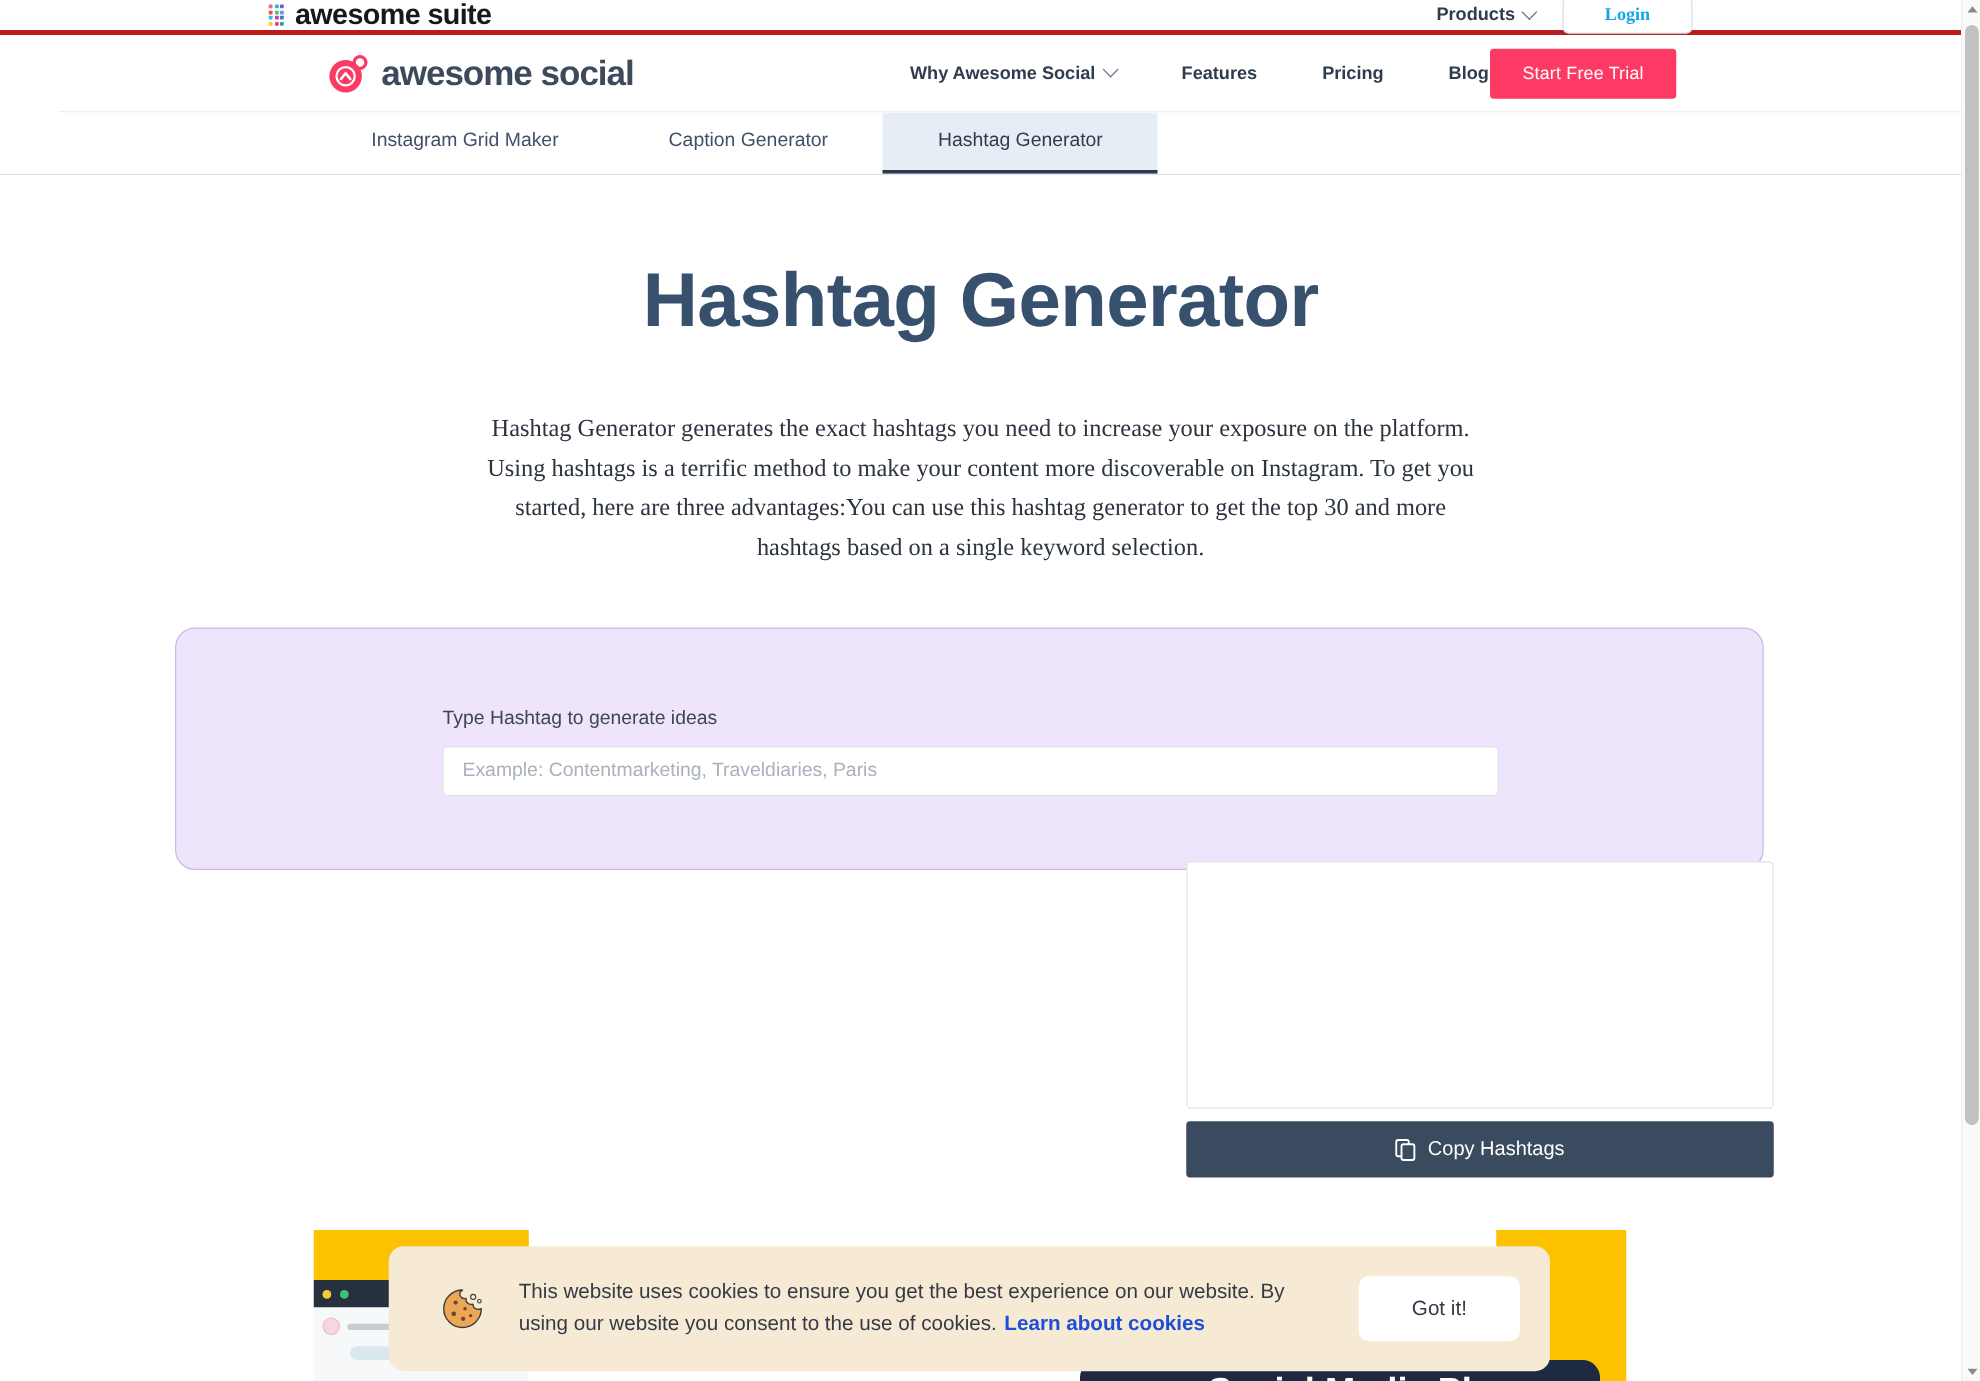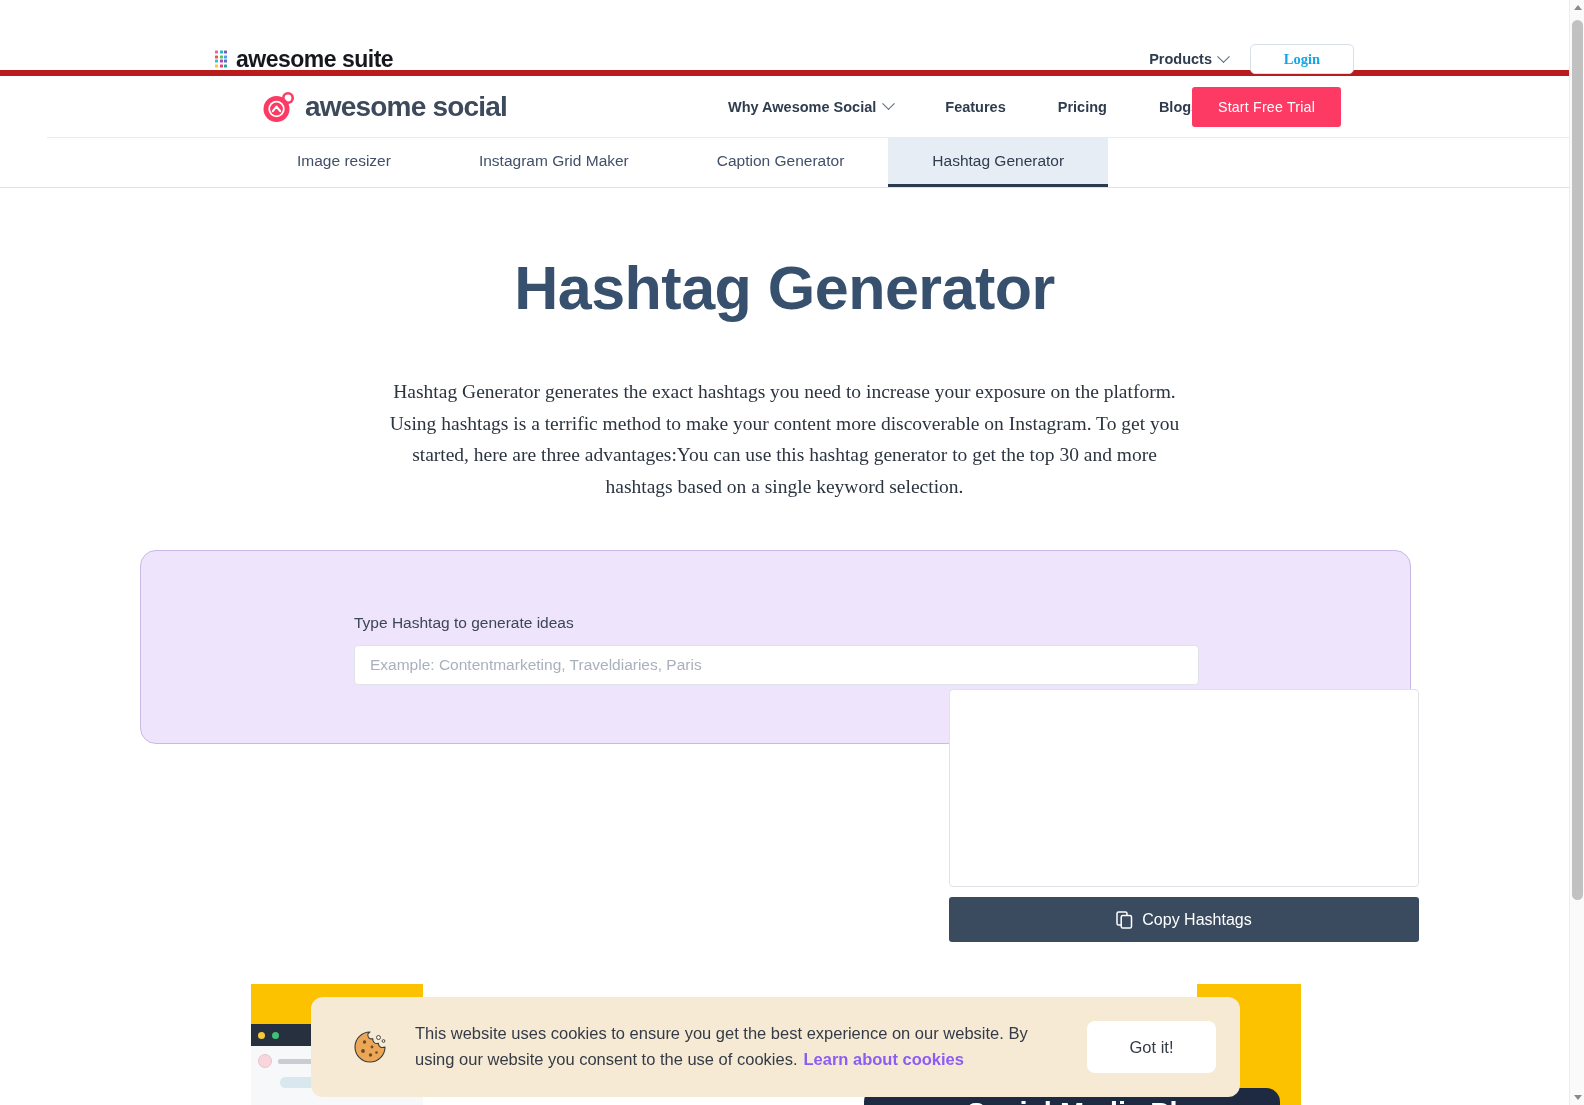--- a/index.html
+++ b/index.html
@@ -20,26 +20,25 @@
   .page {
     position: absolute;
     inset: 0 15px 0 0;
     overflow: hidden;
     background: #fff;
   }
 
   
   .suite-bar {
     height: 28px;
-    border-bottom: 6px solid #b91c1c;
+    border-bottom: 4px solid #b91c1c;
     display: flex;
     align-items: center;
     background: #fff;
     position: relative;
-    margin-top: 48px;
   }
   .suite-logo {
     position: absolute;
     left: 215px;
     display: flex;
     align-items: center;
     gap: 8px;
     top: 50%;
     transform: translateY(-50%);
   }
@@ -383,21 +382,21 @@
     z-index: 20;
   }
   .cookie-icon { width: 38px; height: 38px; flex: 0 0 38px; }
   .cookie-text {
     font-size: 16.5px;
     line-height: 1.55;
     color: #343b46;
     flex: 1;
   }
   .cookie-text a {
-    color: #8b5cf6;
+    color: #1d4ed8;
     font-weight: 700;
     text-decoration: none;
     margin-left: 6px;
     cursor: pointer;
   }
   .got-it {
     width: 129px;
     height: 52px;
     background: #fff;
     border: none;
@@ -494,21 +493,20 @@
             <span>Pricing</span>
           </div>
           <div class="nav-link">
             <span>Blogs</span>
           </div>
         </div>
     <button class="cta-btn">Start Free Trial</button>
   </div>
 
   <div class="tool-tabs" id="tool-tabs">
-        <div class="tool-tab">Image resizer</div>
         <div class="tool-tab">Instagram Grid Maker</div>
         <div class="tool-tab">Caption Generator</div>
         <div class="tool-tab active">Hashtag Generator</div>
       </div>
 
   <div class="hero">
     <h1>Hashtag Generator</h1>
     <p>Hashtag Generator generates the exact hashtags you need to increase your exposure on the platform. Using hashtags is a terrific method to make your content more discoverable on Instagram. To get you started, here are three advantages:You can use this hashtag generator to get the top 30 and more hashtags based on a single keyword selection.</p>
   </div>
 

